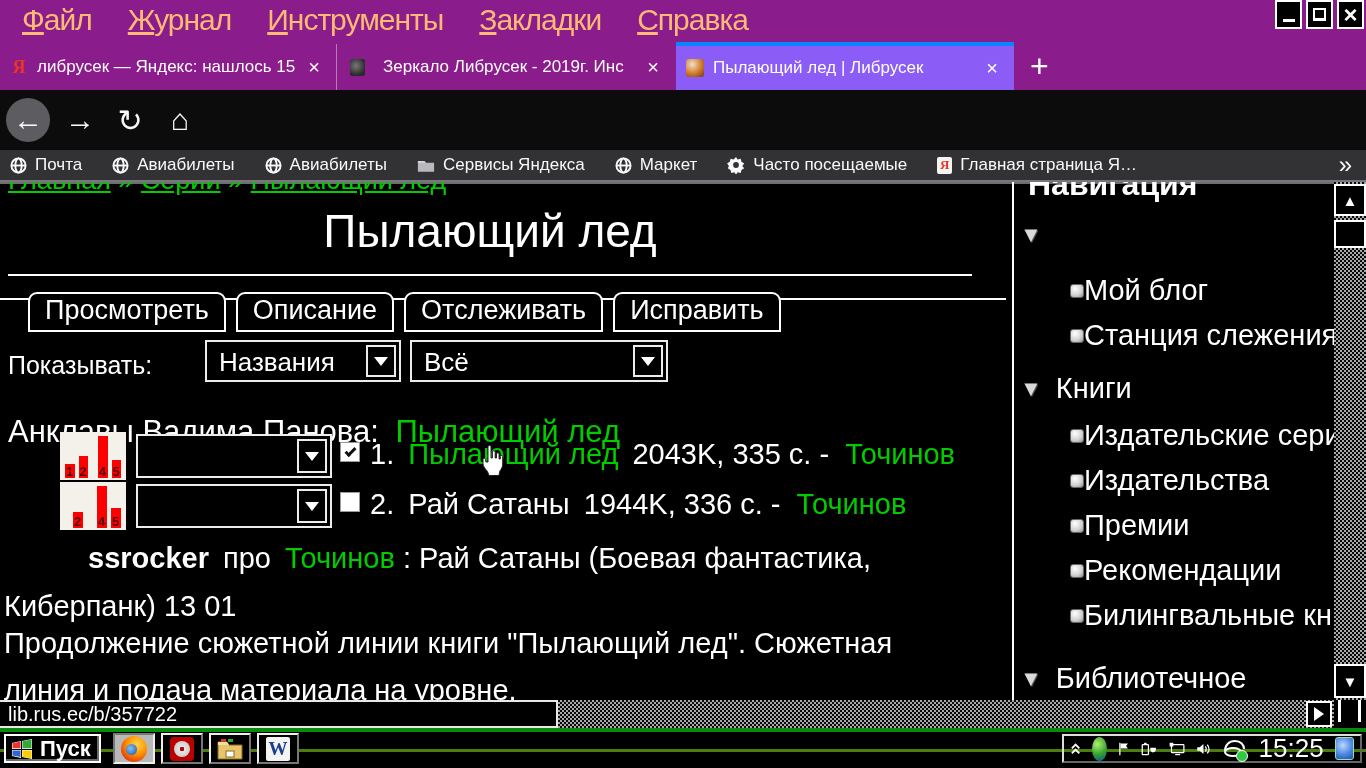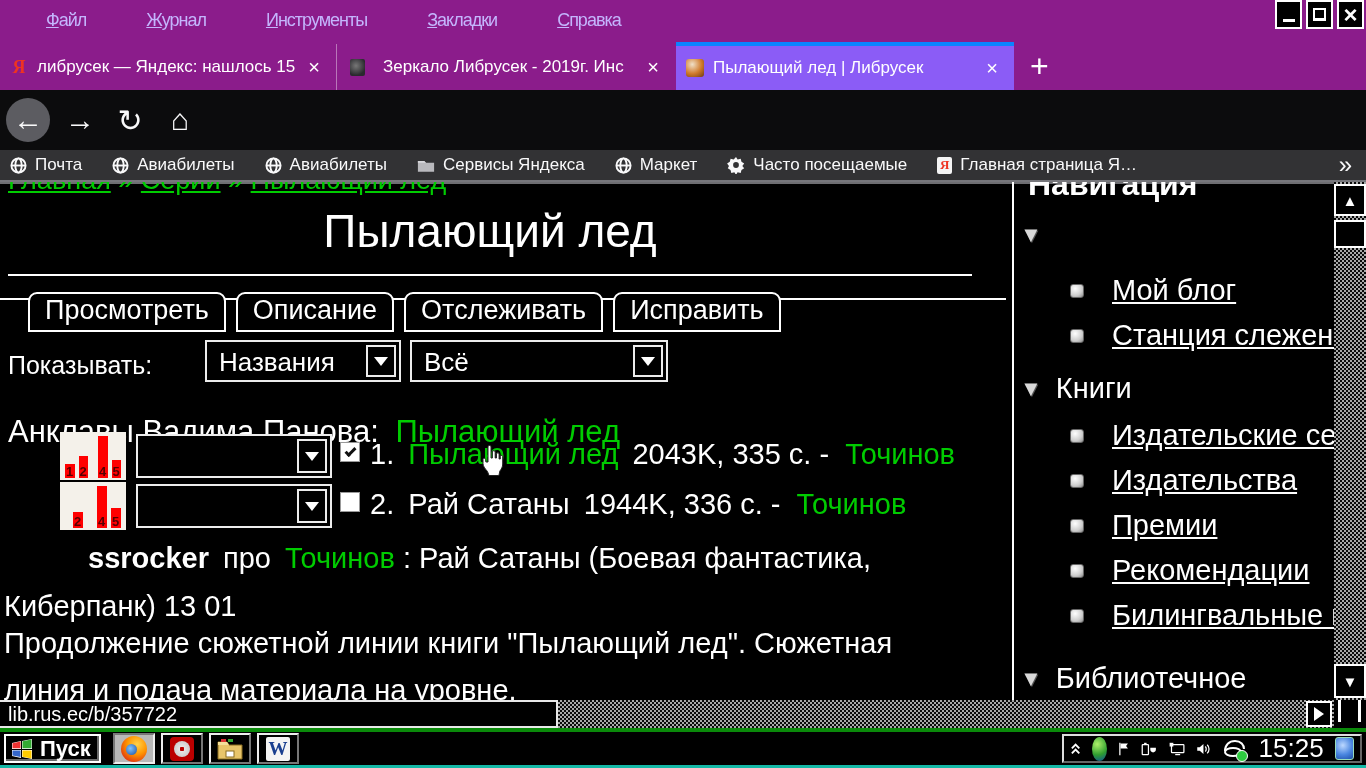--- a/index.html
+++ b/index.html
@@ -3,21 +3,21 @@
 <meta charset="utf-8">
 <style>
   * { margin:0; padding:0; box-sizing:border-box; }
   html,body { width:1366px; height:768px; background:#000; overflow:hidden;
     font-family:"Liberation Sans","DejaVu Sans",sans-serif; cursor:default; }
   #screen { position:relative; width:1366px; height:768px; background:#000; }
 
   
   .menubar { position:absolute; left:0; top:0; width:1366px; height:40px; background:#8b1c8b;
     display:flex; align-items:center; gap:36px; padding-left:22px; }
-  .menu-item { color:#c4b5fd; font-size:18px; letter-spacing:-1px; display:inline-block;margin-left:24px; }
+  .menu-item { color:#fdba74; font-size:30px; letter-spacing:-1px; display:inline-block; }
   .menu-item::first-letter { text-decoration:underline; }
   .winbtns { position:absolute; right:2px; top:0; display:flex; gap:4px; }
   .winbtn { width:27px; height:29px; background:#000; border:2px solid #fff; color:#fff;
     display:flex; align-items:center; justify-content:center; font-size:16px; }
   .glyph-min { width:12px; height:3px; background:#fff; margin-top:12px; }
   .glyph-restore { position:relative; width:13px; height:11px; }
   .glyph-restore::before { content:""; position:absolute; right:0; top:0; width:9px; height:8px; border:2px solid #fff; }
   .glyph-restore::after { content:""; position:absolute; left:0; bottom:0; width:9px; height:8px; border:2px solid #fff; background:#000; }
   .glyph-x { color:#fff; font-size:24px; font-weight:bold; line-height:20px; }
 
@@ -98,21 +98,21 @@
   .commentp { position:absolute; left:4px; top:352px; width:952px; font-size:29px; line-height:48px; text-indent:84px; }
   .reviewp { position:absolute; left:4px; top:438px; width:948px; font-size:29px; line-height:47px; }
   .cursor { position:absolute; left:478px; top:262px; }
 
   
   .topline { position:absolute; left:0; top:0; width:1366px; height:2px; background:#6e6e72; }
   .sidebar { position:absolute; left:1012px; top:0; width:322px; height:518px; border-left:2px solid #fff; overflow:hidden; }
   .sb-title { position:absolute; left:14px; top:-16px; font-size:32px; font-weight:bold; color:#fff; }
   .sb-row { position:absolute; display:flex; align-items:center; gap:14px; font-size:29px; color:#fff; white-space:nowrap; }
   .sb-group { left:6px; }
-  .sb-child { left:56px; gap:28px;text-decoration:underline; }
+  .sb-child { left:56px; gap:0; }
   .tri3d { color:#d9d9d9; font-size:22px; text-shadow:1px 1px 0 #555; }
   .sq3d { width:14px; height:14px; border-radius:3px; flex:none;
     background:radial-gradient(circle at 35% 30%,#fff,#cfcfcf 60%,#8d8d8d); border:1px solid #666; }
 
   
   .hatch { background-color:#0a0a0a;
     background-image:linear-gradient(45deg,#a8a8a8 25%,transparent 25%,transparent 75%,#a8a8a8 75%),
                      linear-gradient(45deg,#a8a8a8 25%,transparent 25%,transparent 75%,#a8a8a8 75%);
     background-size:4px 4px; background-position:0 0,2px 2px; }
   .vscroll { position:absolute; left:1334px; top:0; width:32px; height:518px; }
@@ -124,22 +124,22 @@
   .statusrow { position:absolute; left:0; top:700px; width:1366px; height:28px; }
   .linktip { position:absolute; left:0; top:0; width:558px; height:28px; background:#000;
     border:2px solid #e8e8e8; border-left:none; color:#fff; font-size:20px; line-height:24px; padding-left:8px; }
   .hbtn { position:absolute; left:1306px; top:1px; width:26px; height:26px; background:#000; border:2px solid #fff;
     display:flex; align-items:center; justify-content:center; }
   .tri-rt { width:0; height:0; border-top:7px solid transparent; border-bottom:7px solid transparent; border-left:10px solid #fff; }
   .corner { position:absolute; left:1334px; top:0; width:32px; height:28px; background:#000; }
   .corner i { position:absolute; top:0; width:3px; height:22px; background:#fff; }
 
   
-  .taskbar { position:absolute; left:0; top:728px; width:1366px; height:40px; background:#000;
-    border-top:4px solid #0a8a0a; border-bottom:3px solid #14b8a6; }
+  .taskbar { position:absolute; left:0; top:728px; width:1366px; height:24px; background:#000;
+    border-top:4px solid #0a8a0a; border-bottom:3px solid #4d7c0f; }
   .startbtn { position:absolute; left:4px; top:2px; width:97px; height:29px; background:#000;
     border:2px solid #fff; box-shadow:inset -2px -2px 0 #6b6b6b; display:flex; align-items:center; gap:7px; padding-left:5px; }
   .startbtn b { color:#fff; font-size:22px; }
   .qlbtn { position:absolute; top:1px; width:42px; height:31px; background:#000; border:2px solid;
     border-color:#eee #777 #777 #eee; display:flex; align-items:center; justify-content:center; }
   .qlbtn.pressed { background:#b9b9b9; border-color:#777 #eee #eee #777; }
   .ff-ic { position:relative; width:26px; height:26px; border-radius:50%;
     background:radial-gradient(circle at 62% 32%,#ffd24a,#ff9500 42%,#e23b0e 78%,#a81d05); }
   .ff-ic::after { content:""; position:absolute; left:5px; top:8px; width:11px; height:11px; border-radius:50%;
     background:radial-gradient(circle at 40% 40%,#7fc3ff,#1c4f9e); }

